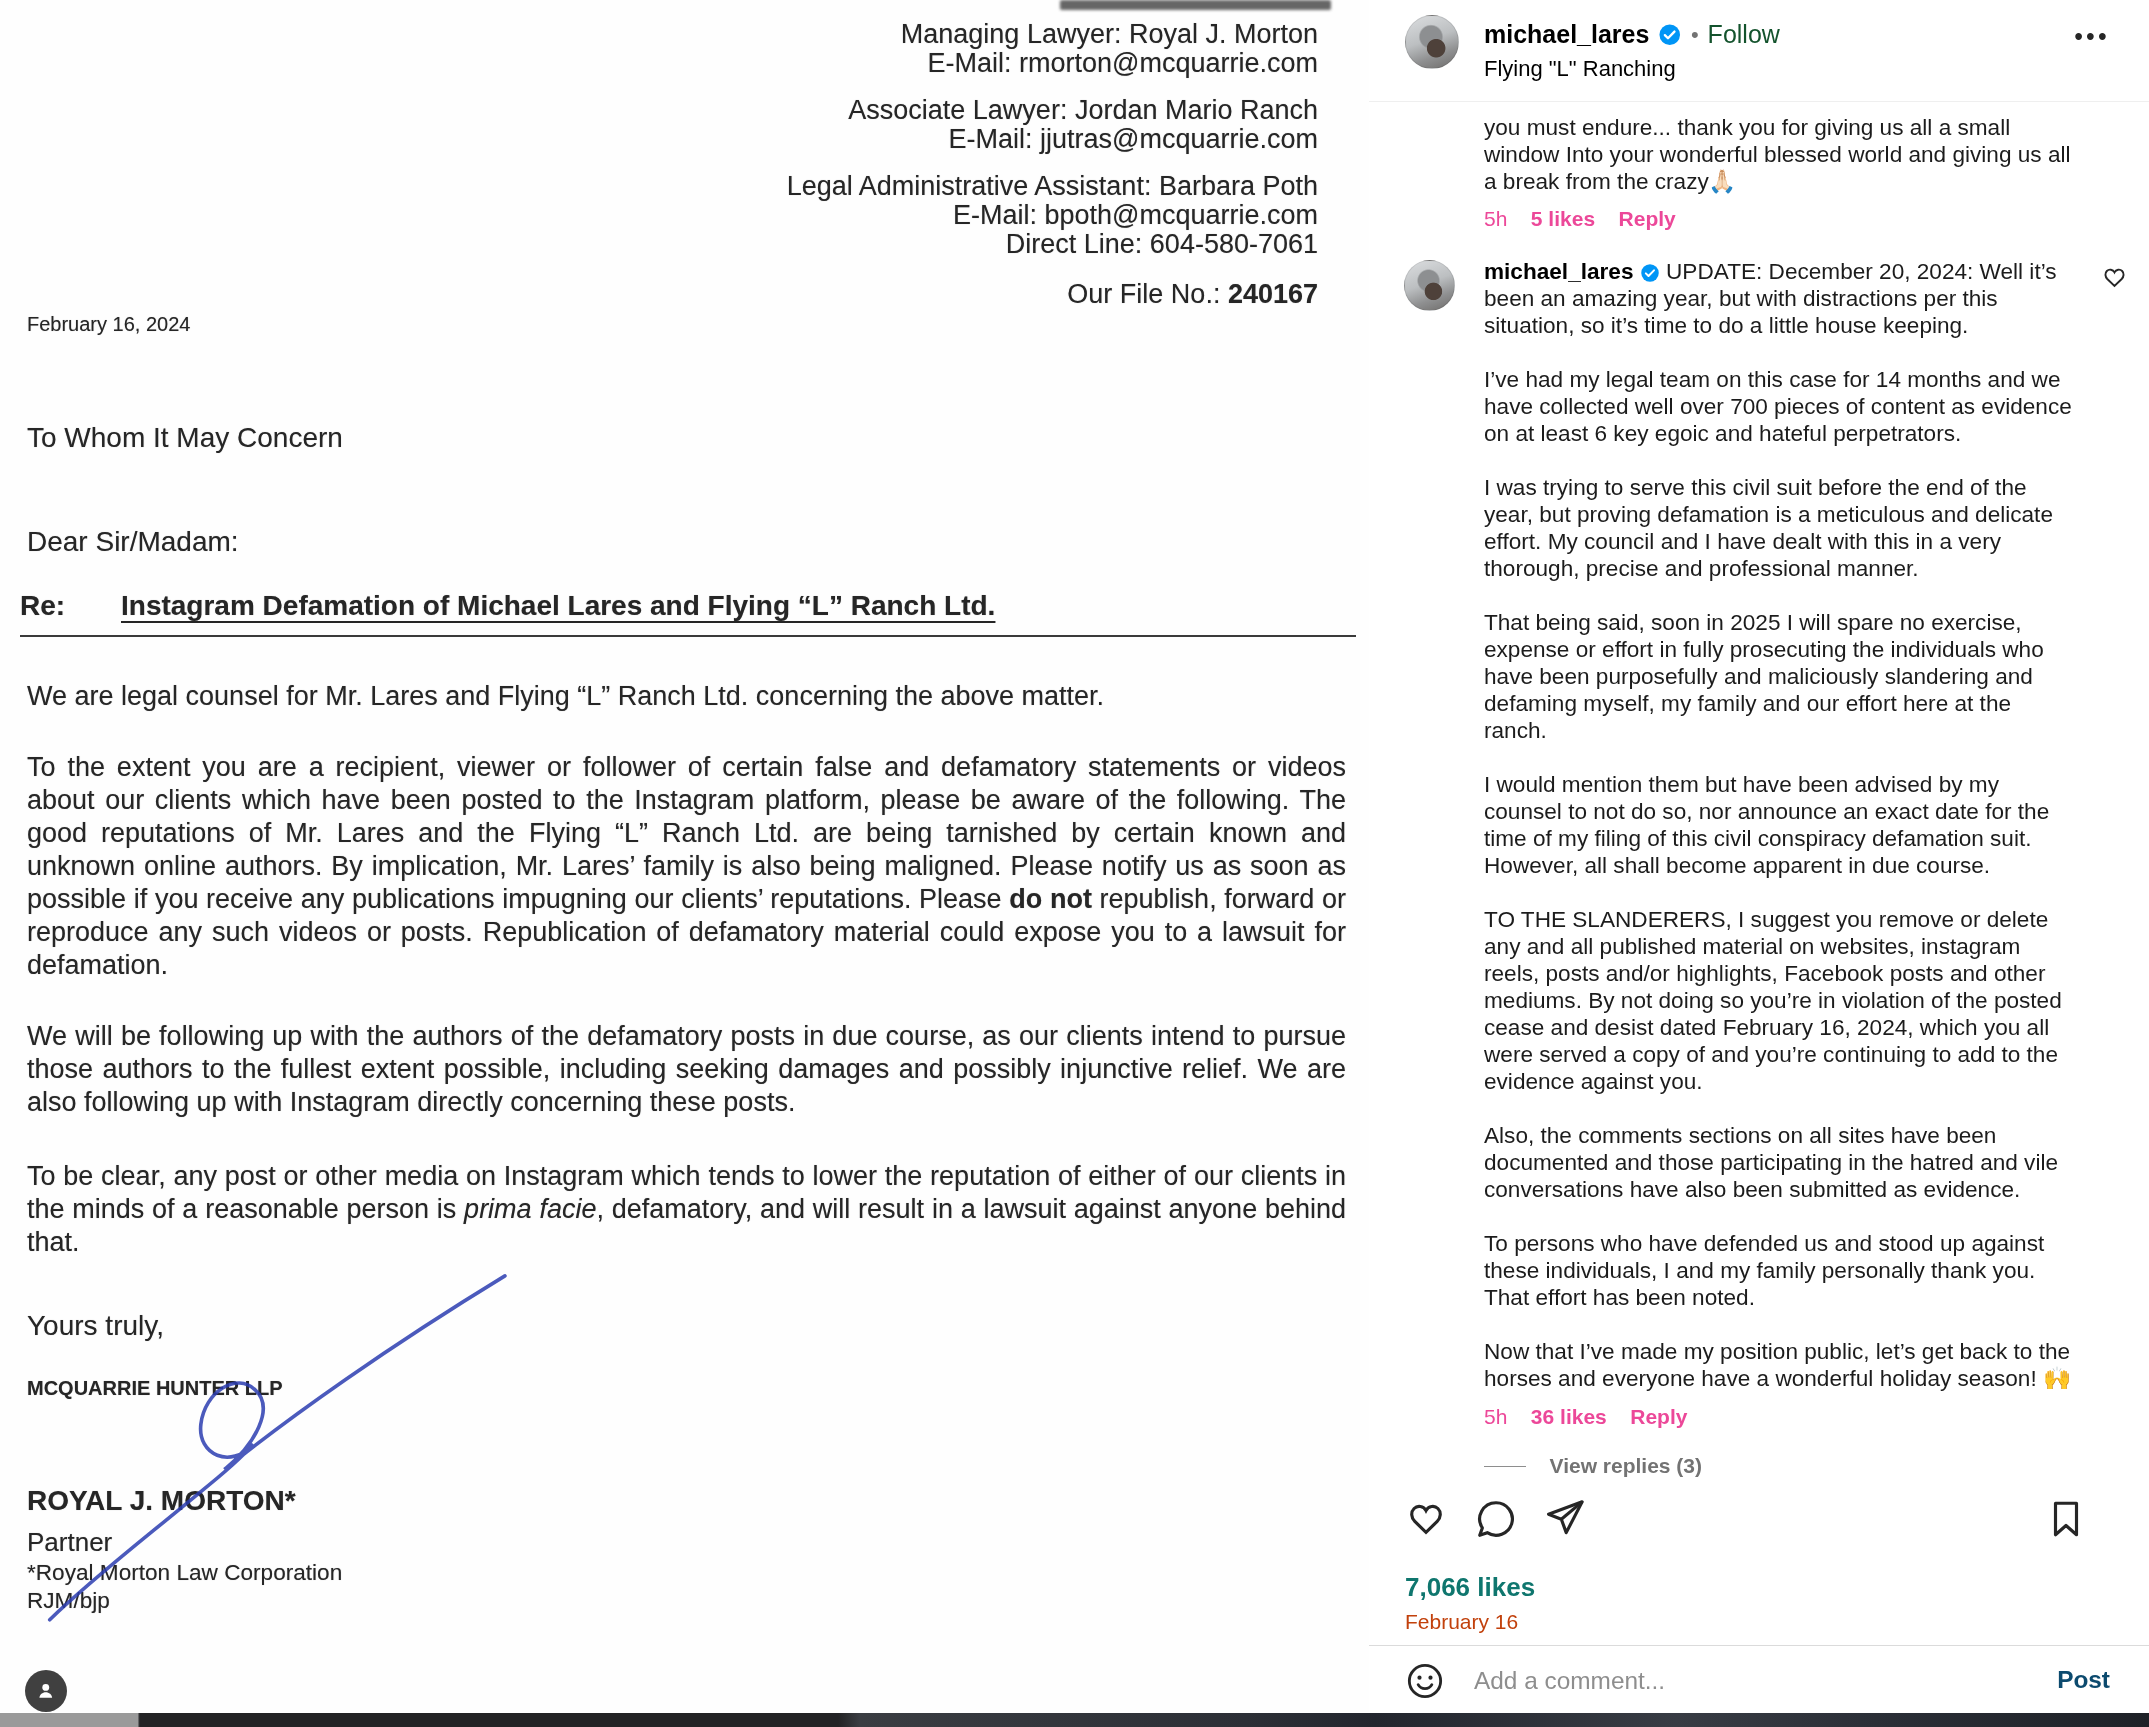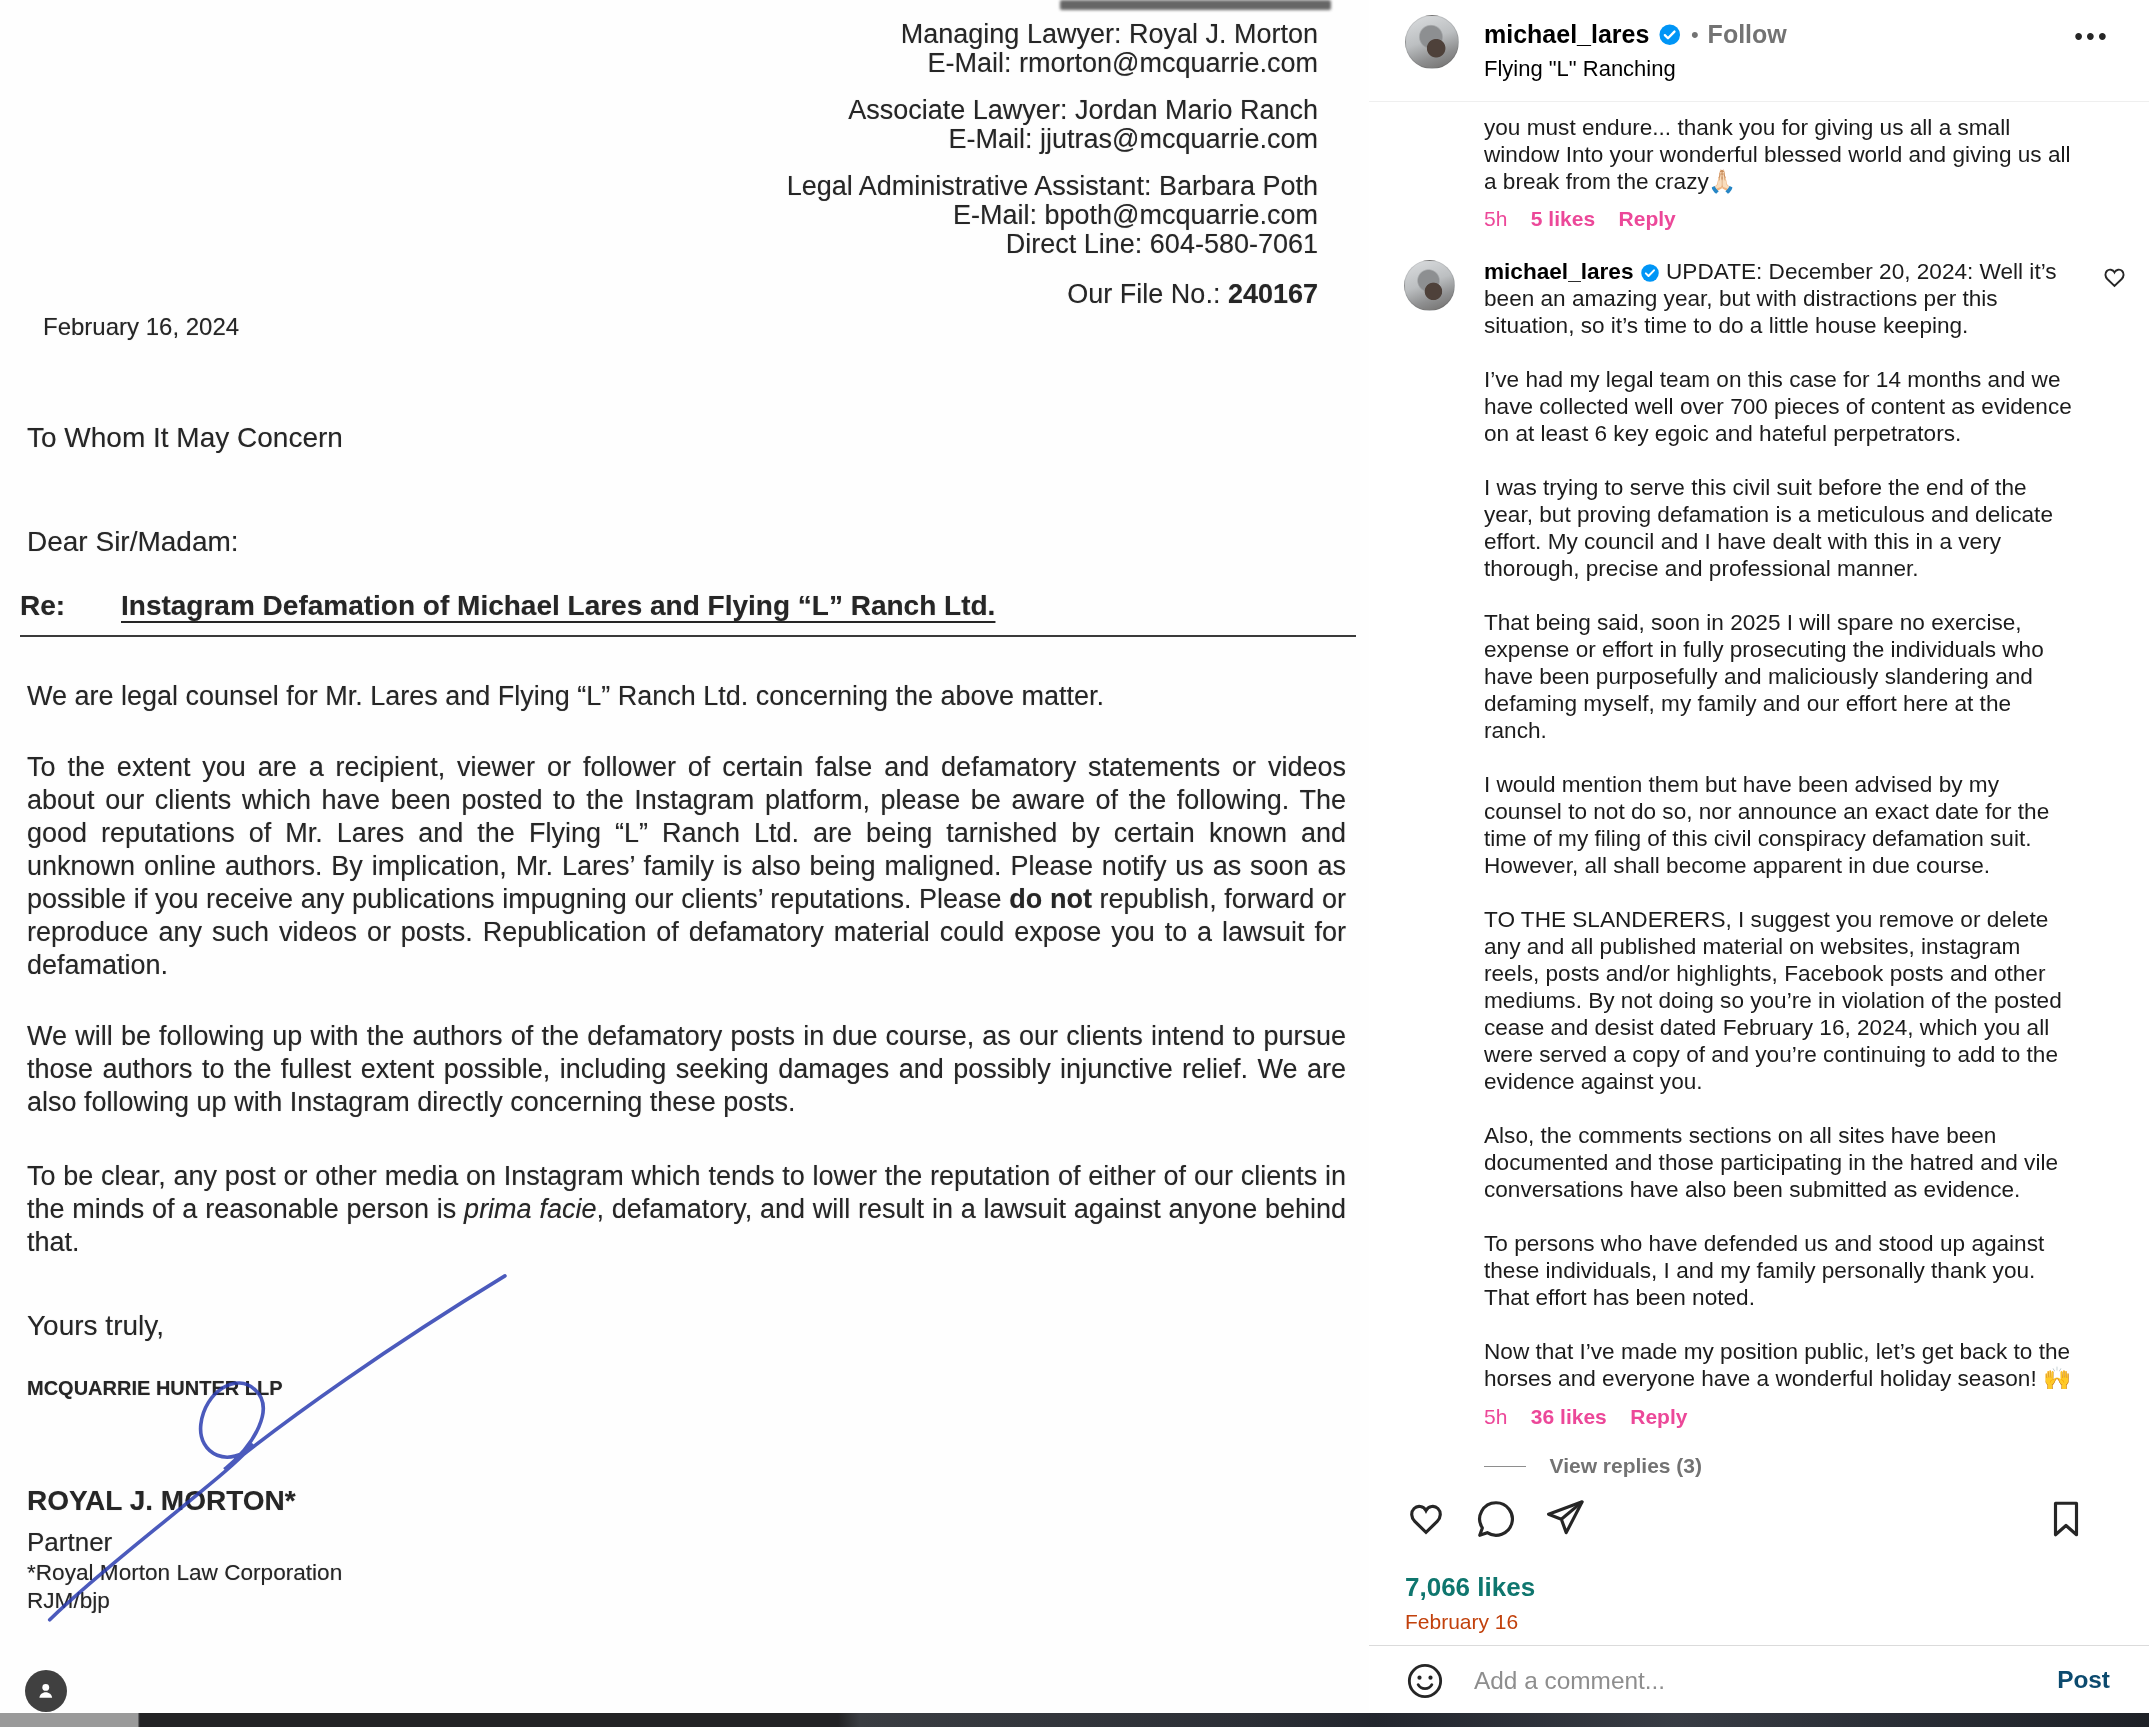--- a/index.html
+++ b/index.html
@@ -9,21 +9,21 @@
   
   .letter-pane{position:absolute;left:0;top:0;width:1369px;height:1712px;background:#fefefe;
                border-right:0.9px solid #e4e4e4;}
   .scan-text{color:#262626;text-shadow:0 0 0.9px rgba(40,40,40,.38);}
   .top-smudge{position:absolute;left:1060px;top:0;width:271px;height:10px;background:#4c4c4c;
               filter:blur(1.8px);opacity:.85;border-radius:1.8px;}
   .l-contacts{position:absolute;top:20px;right:51px;text-align:right;font-size:27px;line-height:29px;}
   .l-contact-block{margin-bottom:18px;}
   .l-fileno{position:absolute;top:279px;right:51px;font-size:27px;}
   .l-fileno b{font-weight:bold;}
-  .l-date{position:absolute;left:43px;top:313px;font-size:24px;}
+  .l-date{position:absolute;left:27px;top:313px;font-size:20px;}
   .l-towhom{position:absolute;left:27px;top:422px;font-size:28px;}
   .l-dear{position:absolute;left:27px;top:526px;font-size:28px;}
   .l-re{position:absolute;left:20px;top:590px;right:12.7px;display:flex;
         font-weight:bold;font-size:28px;padding-bottom:12.7px;border-bottom:2.7px solid #3a3a3a;align-items:flex-end;}
   .l-re .re-label{width:101px;flex:0 0 101px;}
   .l-re .re-subject{text-decoration:underline;text-decoration-thickness:1.8px;text-underline-offset:6.3px;}
   .l-para{position:absolute;left:27px;width:1319px;font-size:27px;line-height:33px;text-align:justify;}
   .l-p1{top:680px;text-align:left;}
   .l-p2{top:751px;}
   .l-p3{top:1020px;}
@@ -43,21 +43,21 @@
   .c-header{position:absolute;top:0;left:0;right:0;height:101px;border-bottom:0.9px solid #efefef;}
   .avatar{border-radius:50%;border:0.9px solid rgba(0,0,0,.09);
           background:
             radial-gradient(circle at 58% 62%, #4e413a 0 20%, transparent 22%),
             radial-gradient(circle at 48% 40%, #8d8f91 0 26%, transparent 30%),
             linear-gradient(160deg,#dcdee0 0%,#bcbfc1 45%,#8f9091 72%,#6e6c6a 100%);}
   .av-header{position:absolute;left:36px;top:14.5px;width:52px;height:52px;}
   .hdr-line1{position:absolute;left:115px;top:20px;font-size:25px;display:flex;align-items:center;gap:9px;}
   .hdr-username{font-weight:bold;color:#000;}
   .hdr-dot{color:#737373;font-size:22px;}
-  .hdr-follow{font-weight:bold;color:#737373;}
+  .hdr-follow{font-weight:normal;color:#14532d;}
   .hdr-subtitle{position:absolute;left:115px;top:56px;font-size:22px;color:#000;}
   .hdr-more{position:absolute;right:40px;top:23.5px;font-size:23.5px;letter-spacing:3.6px;color:#262626;font-weight:bold;}
   .badge{display:inline-block;}
 
   .c-scroll{position:absolute;top:101px;left:0;right:0;padding:12.7px 45px 0 115px;}
   .cmt-text{font-size:22.6px;line-height:27px;color:#1c1c1c;width:593px;}
   .cmt-text p{margin:0 0 27px 0;}
   .cmt-text p:last-child{margin-bottom:0;}
   .cmt-user{font-weight:bold;color:#000;}
   .cmt-meta{margin-top:12.7px;font-size:21px;color:#ec4899;display:flex;gap:23.5px;}

